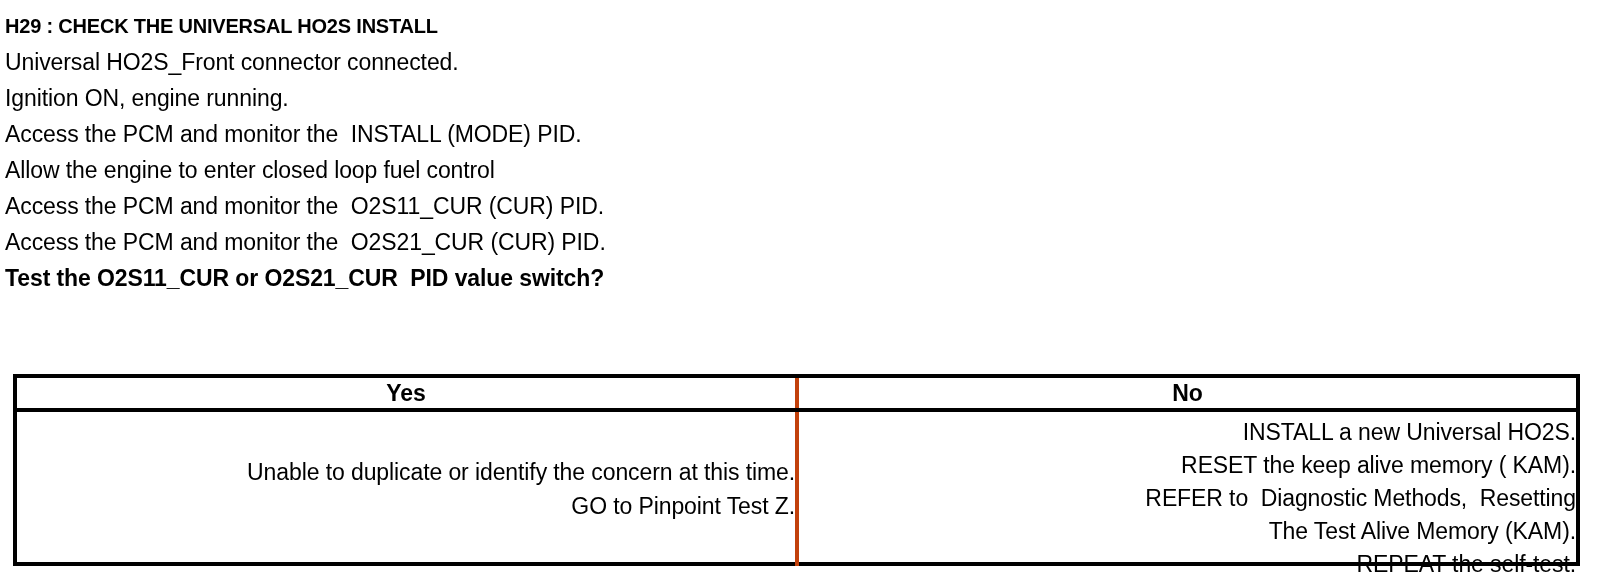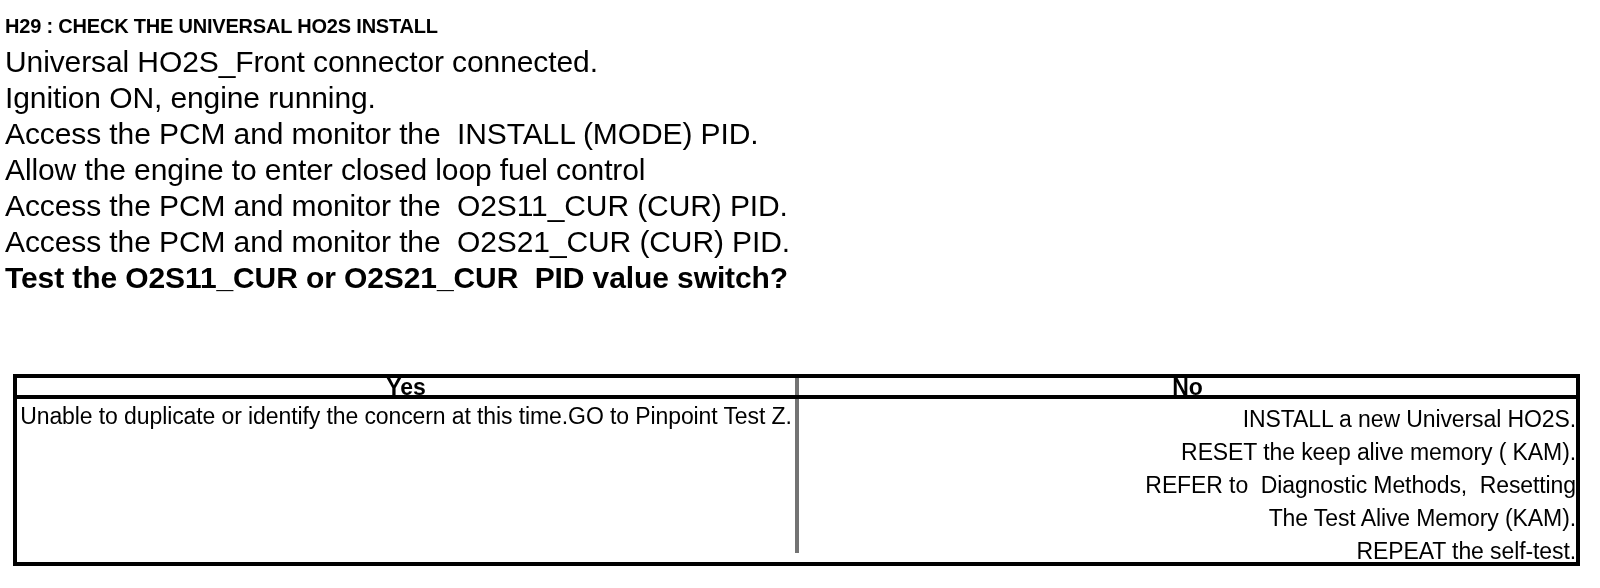--- a/index.html
+++ b/index.html
@@ -35,21 +35,21 @@
   .step-title {
     font-size: 20px;
     font-weight: bold;
     letter-spacing: -0.2px;
     line-height: 36px;
     height: 36px;
     white-space: nowrap;
   }
 
   .step-line {
-    font-size: 30px;
+    font-size: 23px;
     font-weight: normal;
     line-height: 36px;
     height: 36px;
     white-space: pre;
     letter-spacing: -0.1px;
   }
 
   .step-line.bold {
     font-weight: bold;
   }
@@ -66,55 +66,56 @@
     border-collapse: collapse;
   }
 
   .dt-row {
     display: flex;
     width: 100%;
     box-sizing: border-box;
   }
 
   .dt-header-row {
-    height: 21px;
+    height: 34px;
     border-bottom: 4px solid #000000;
     box-sizing: border-box;
   }
 
   .dt-body-row {
     height: 154px;
     box-sizing: border-box;
   }
 
   .dt-cell-left {
     width: 778px;
     box-sizing: border-box;
     flex: none;
   }
 
   .dt-cell-right {
     flex: 1 1 auto;
     box-sizing: border-box;
-    border-left: 4px solid #737373;
+    border-left: 4px solid #c2410c;
   }
 
   .dt-header-row .dt-cell-left,
   .dt-header-row .dt-cell-right {
     display: flex;
     align-items: center;
     justify-content: center;
     font-size: 23px;
     font-weight: bold;
     line-height: 26px;
   }
 
   .dt-body-row .dt-cell-left {
     display: flex;
-    align-items: flex-start;
+    flex-direction: column;
+    align-items: flex-end;
     justify-content: center;
     text-align: center;
   }
 
   .dt-body-row .dt-cell-right {
     display: flex;
     flex-direction: column;
     align-items: flex-end;
     justify-content: flex-start;
     padding-top: 4px;

